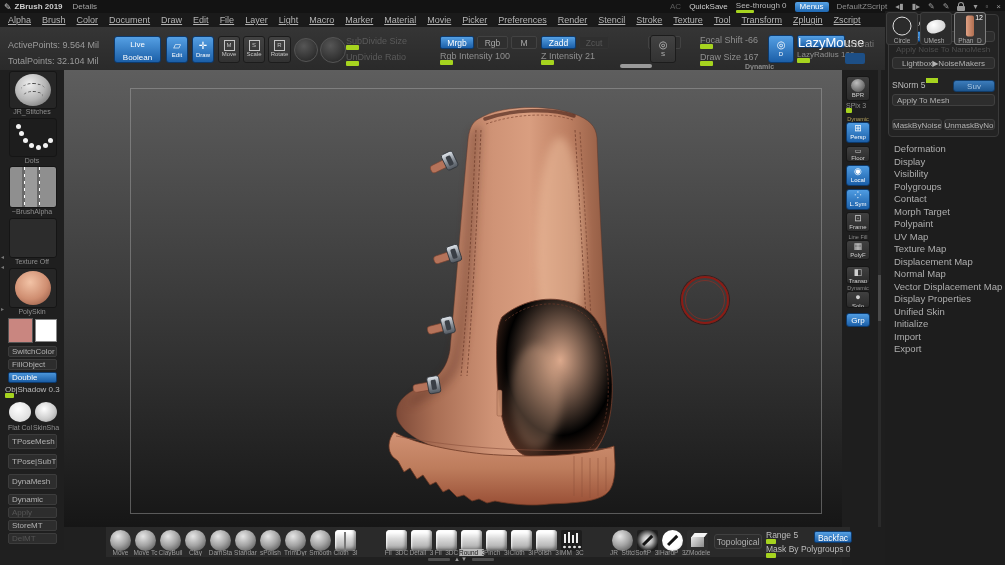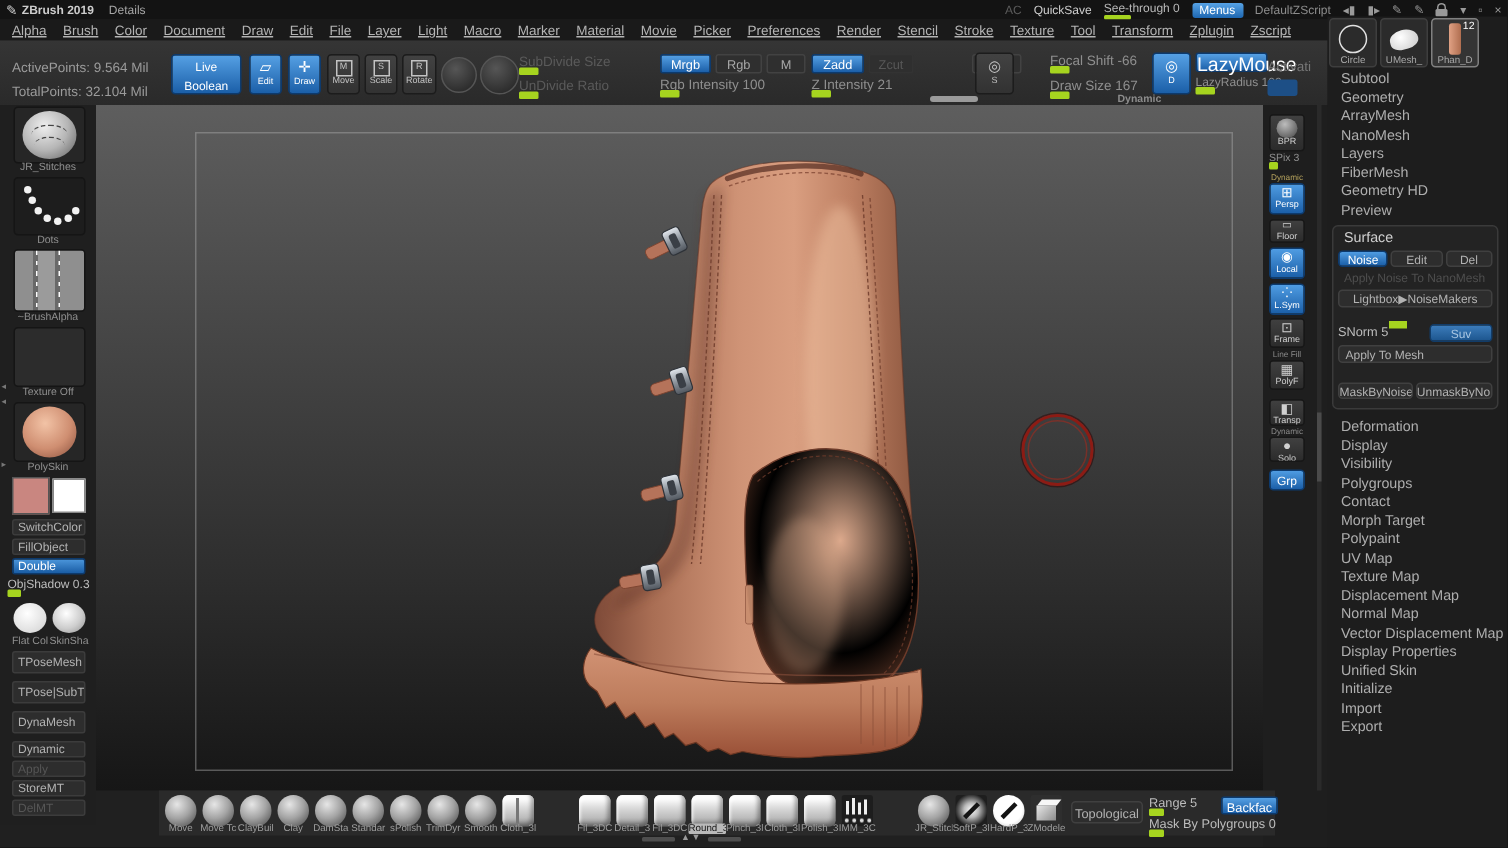--- a/index.html
+++ b/index.html
@@ -469,31 +469,20 @@
 
           <span class="tt-lab">UMesh_</span>
         </div>
 
         <div class="tt tt-phan active">
           <span class="tt-icon"></span>
           <span class="tt-badge">12</span>
           <span class="tt-lab">Phan_D</span>
         </div>
       </div>
-    <div class="tp-list" style="padding-top:36px">
-
-    <div class="tp-item">Subtool</div>
-        <div class="tp-item">Geometry</div>
-        <div class="tp-item">ArrayMesh</div>
-        <div class="tp-item">NanoMesh</div>
-        <div class="tp-item">Layers</div>
-        <div class="tp-item">FiberMesh</div>
-        <div class="tp-item">Geometry HD</div>
-        <div class="tp-item">Preview</div>
-      </div>
     <div id="surfbox">
       <div class="title">Surface</div>
       <div class="srow">
         <span class="pbtn blue" style="width:35px">Noise</span>
         <span class="pbtn" style="width:36px">Edit</span>
         <span class="pbtn" style="width:33px">Del</span>
       </div>
       <div class="dimline">Apply Noise To NanoMesh</div>
       <div class="srow">
           <span class="pbtn" style="width:108px;height:12px;line-height:12px">Lightbox▶NoiseMakers</span>

